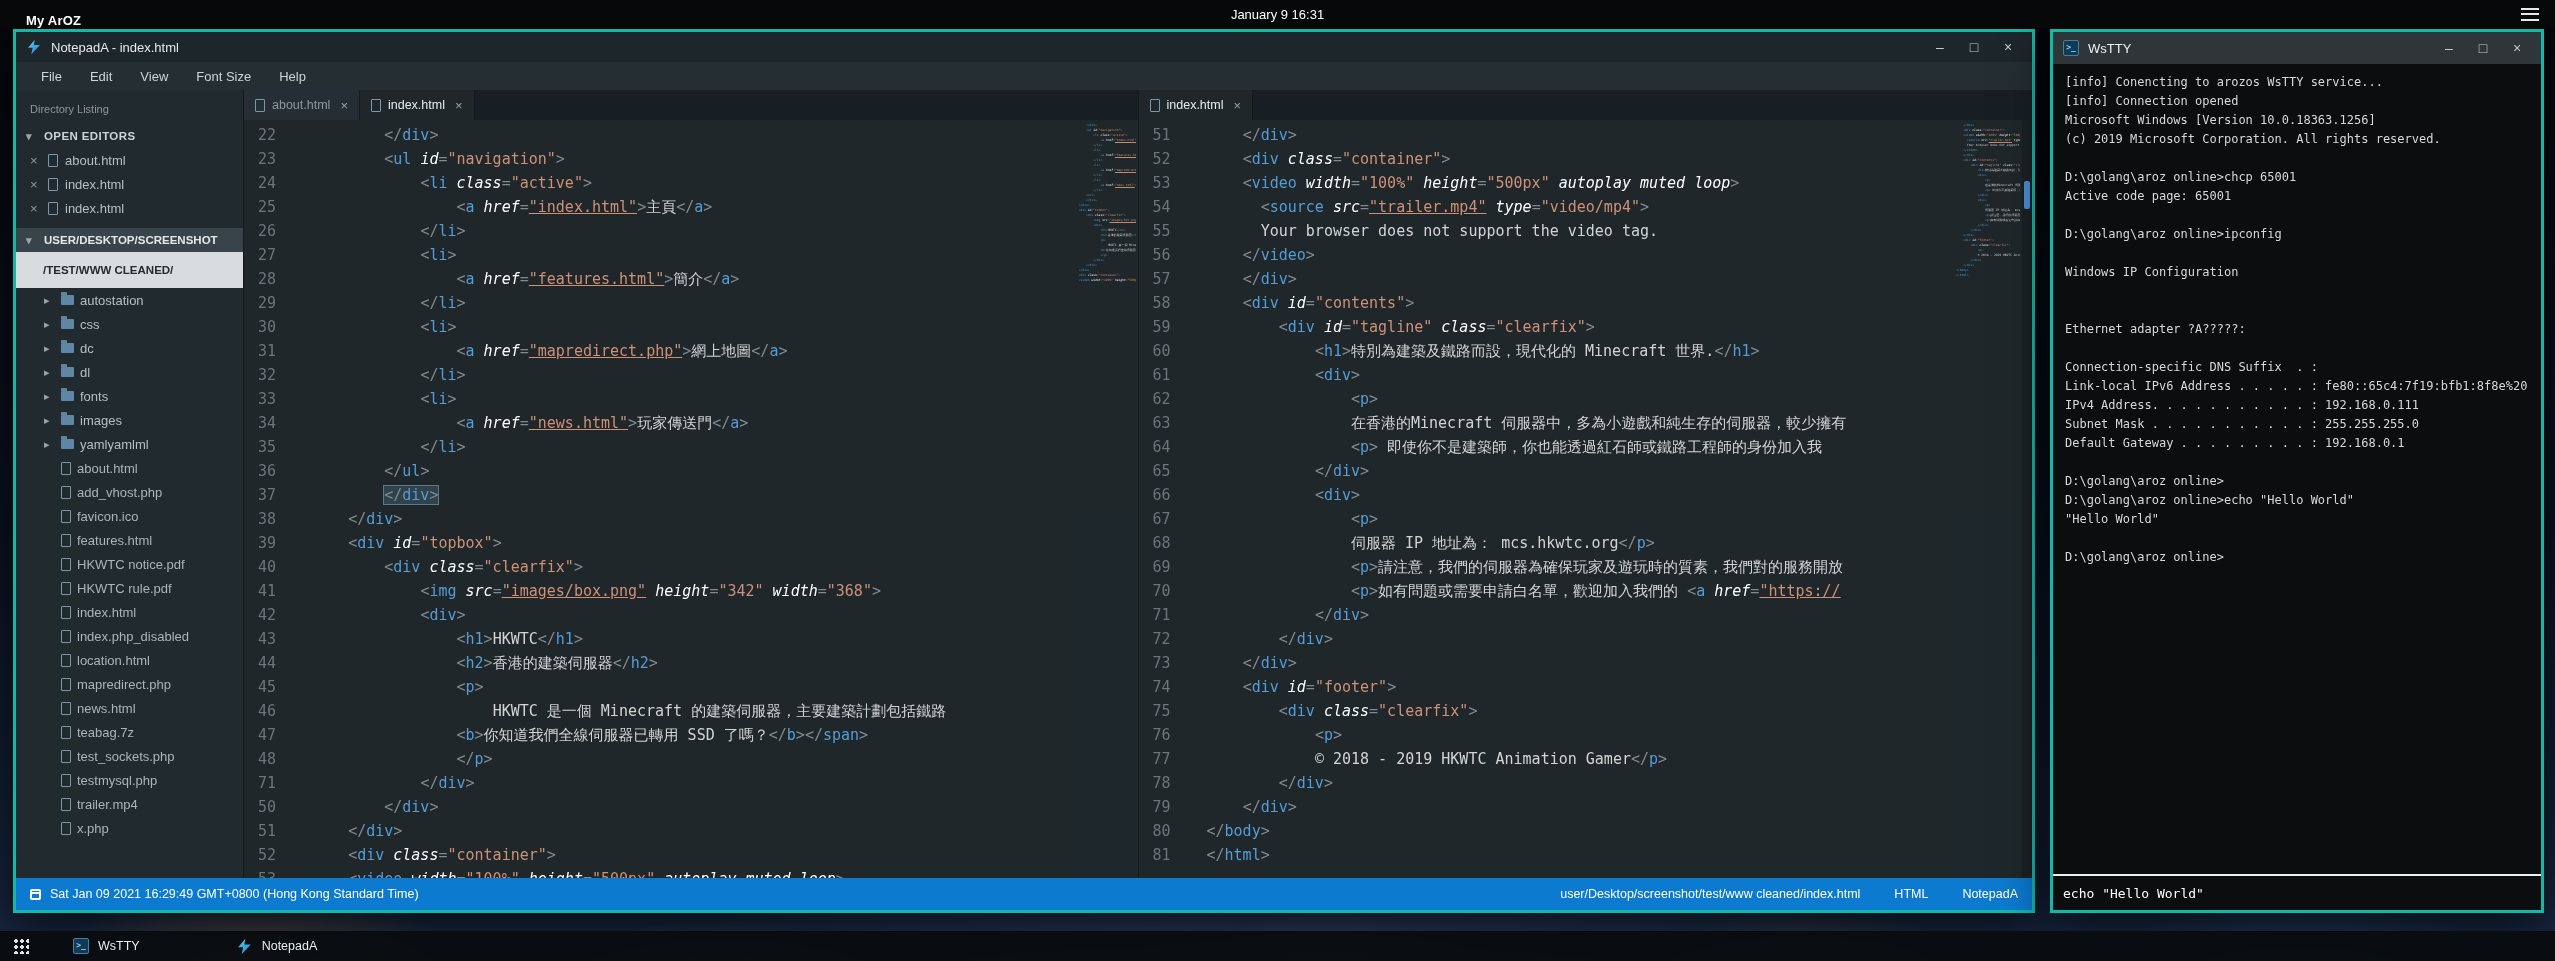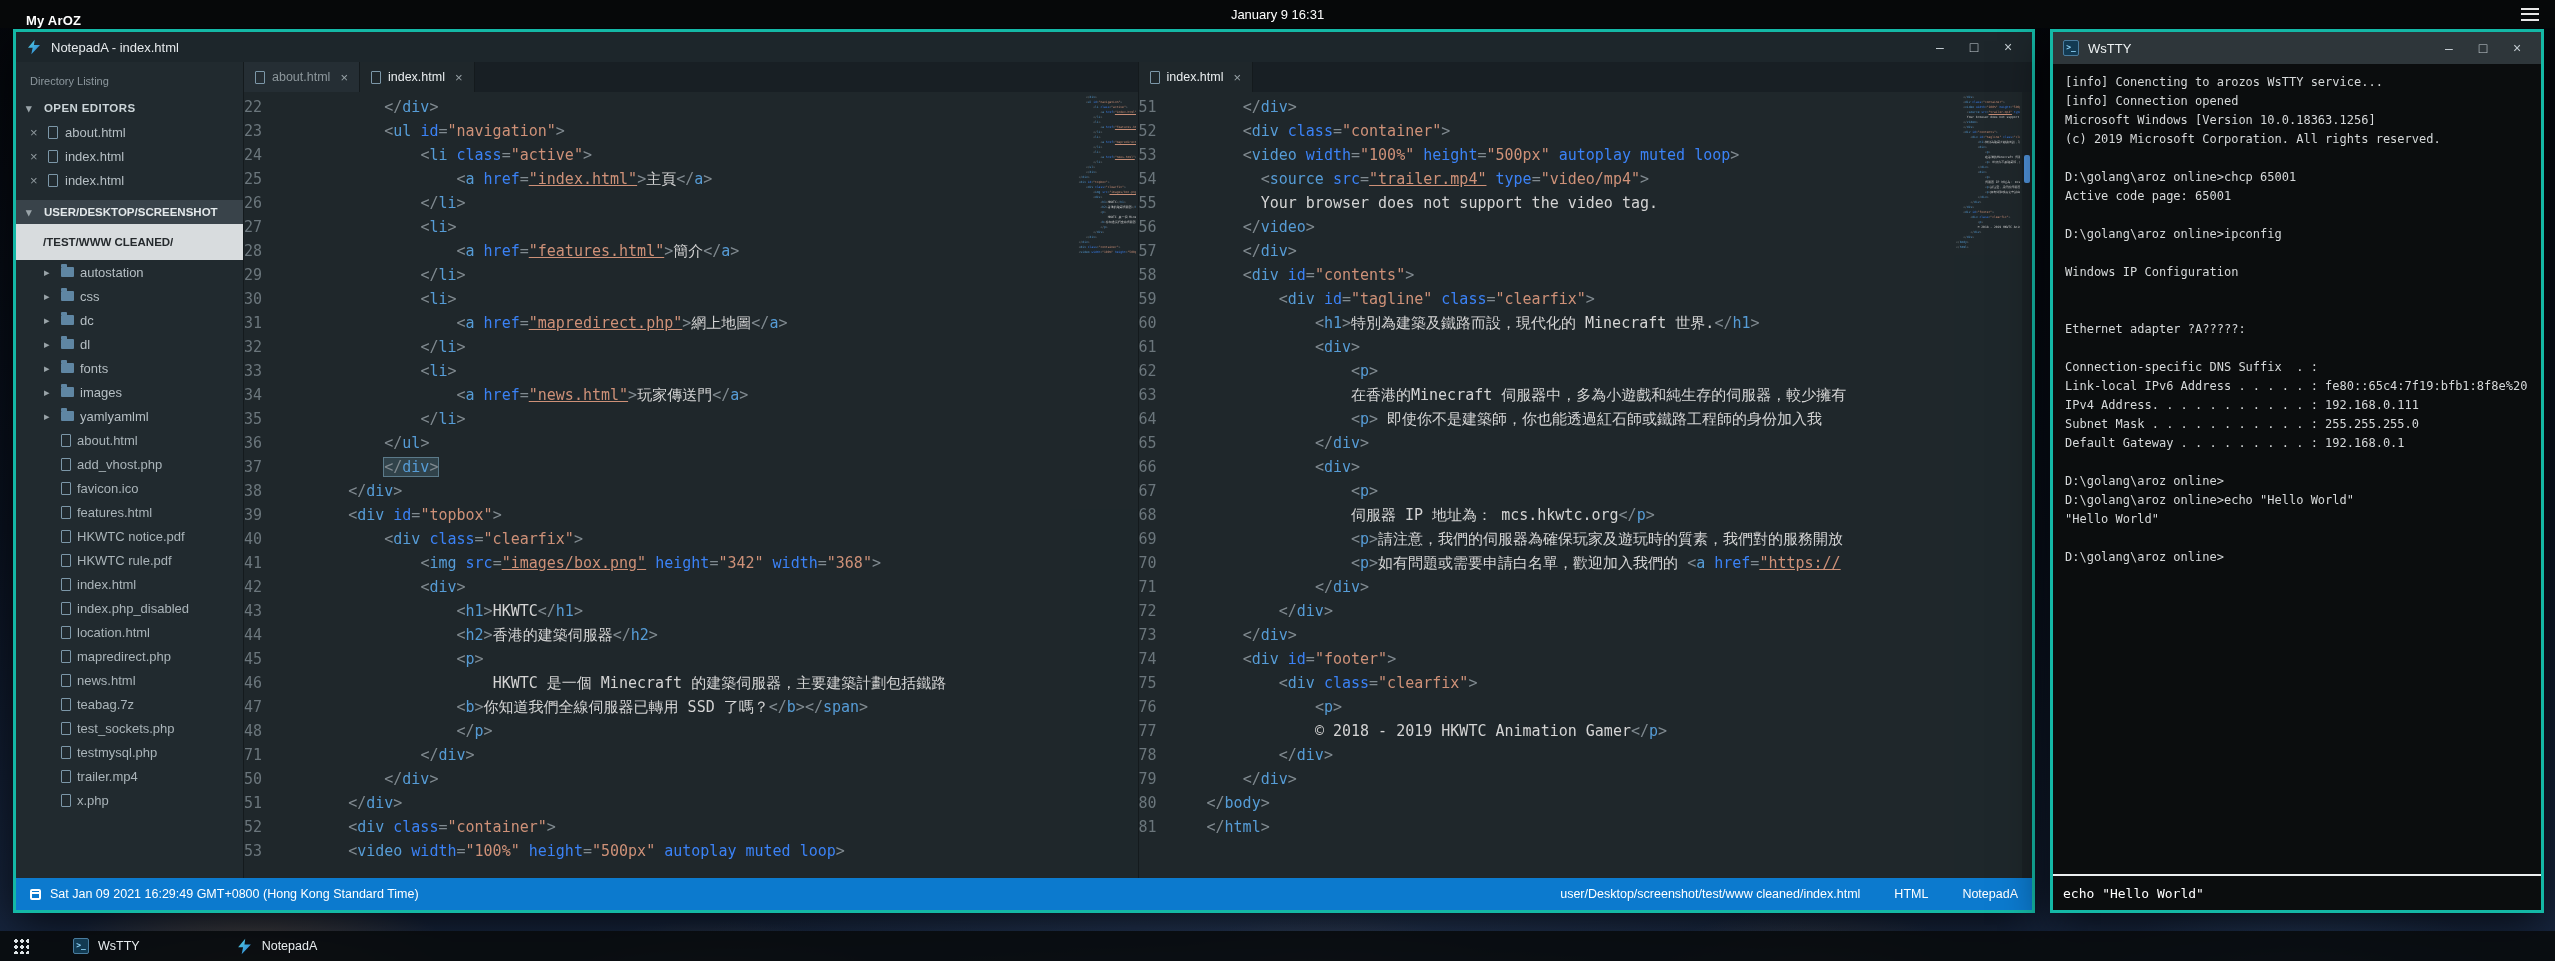--- a/index.html
+++ b/index.html
@@ -54,27 +54,27 @@
 
   
   .groups { flex:1; display:flex; min-width:0; }
   .group { flex:1; display:flex; flex-direction:column; min-width:0; }
   .group + .group { border-left:1px solid #141a1d; }
   .tabbar { height:30px; background:#181f24; display:flex; flex:none; }
   .tab { height:30px; display:flex; align-items:center; gap:7px; padding:0 11px; background:#252e34; color:#8d979c; font-size:12.5px; border-right:1px solid #141a1d; }
   .tab.active { background:#1f272b; color:#e9edef; }
   .tab-close { font-size:13px; color:#98a2a7; margin-left:3px; }
   .editor { flex:1; display:flex; min-height:0; overflow:hidden; background:#1f272b; }
-  .gutter { width:62px; flex:none; padding:3px 16px 0 0; text-align:left; color:#6b767c; font:15px/24px "DejaVu Sans Mono",monospace; }
+  .gutter { width:62px; flex:none; padding:3px 16px 0 0; text-align:center; color:#6b767c; font:15px/24px "DejaVu Sans Mono",monospace; }
   .ln { height:24px; }
   .codecol { flex:1; min-width:0; overflow:hidden; padding:3px 0 0 6px; font:15px/24px "DejaVu Sans Mono",monospace; white-space:pre; color:#d4d4d4; }
   .cl { height:24px; }
   .tk-p { color:#808a90; }
   .tk-t { color:#569cd6; }
-  .tk-a { color:#3b82f6; }
+  .tk-a { color:#ffffff;font-style:italic; }
   .tk-s { color:#ce9178; }
   .tk-su { color:#ce9178; text-decoration:underline; }
   .tk-x { color:#d4d4d4; }
   .hl-box { background:rgba(95,135,155,.28); box-shadow:0 0 0 1px #5b7a8a; }
   .minimap { width:68px; flex:none; overflow:hidden; padding:3px 2px 0; font:3px/5px "DejaVu Sans Mono",monospace; white-space:pre; background:#1f272b; opacity:.95; }
   .ml { height:5px; overflow:hidden; }
   .scrollbar { width:10px; flex:none; background:#1a2125; position:relative; }
   .scroll-thumb { position:absolute; top:8%; left:2px; width:6px; height:28px; background:#4d8fd6; border-radius:2px; }
 
   
@@ -122,20 +122,27 @@
         </defs>
         <polygon points="13,1 3,13 10,13 8,23 21,9 12,9" fill="url(#lg1)"></polygon>
       </svg>
     <span>NotepadA - index.html</span>
     <span class="controls">
       <span class="ctl">–</span>
       <span class="ctl">□</span>
       <span class="ctl">×</span>
     </span>
   </div>
+  <div class="menubar" id="menu-items">
+      <div class="menu-item">File</div>
+      <div class="menu-item">Edit</div>
+      <div class="menu-item">View</div>
+      <div class="menu-item">Font Size</div>
+      <div class="menu-item">Help</div>
+    </div>
   <div class="np-main">
     <div class="sidebar">
       <div class="sidebar-title">Directory Listing</div>
       <div class="section-head">
         <span class="chev">▾</span>
         <span>OPEN EDITORS</span>
       </div>
       <div id="open-editors">
           <div class="oe-row">
             <span class="oe-close">×</span>

